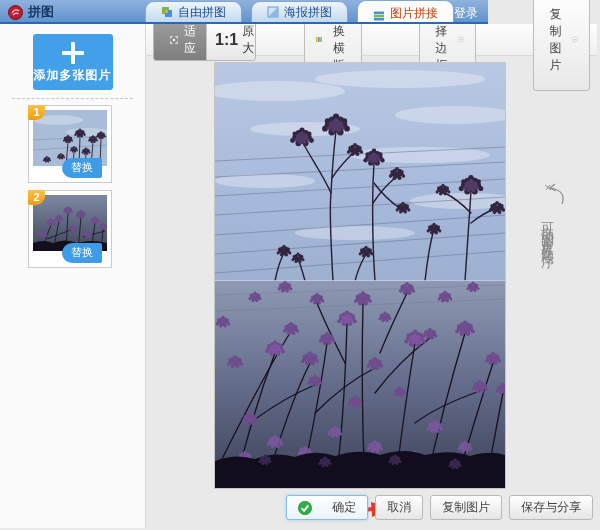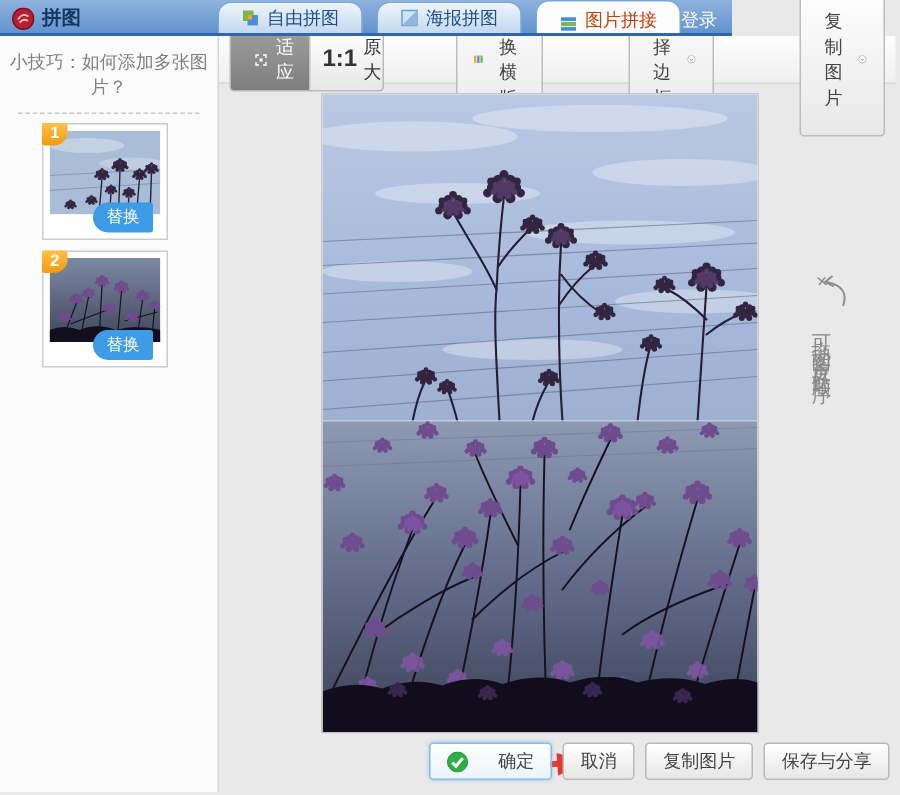--- a/index.html
+++ b/index.html
@@ -154,21 +154,24 @@
         <span>图片拼接</span>
       </div>
     </nav>
 
     <a class="login">登录</a>
   </header>
 
   <div class="content">
 
     <aside class="sidebar">
-      <div class="tip">小技巧：如何添加多张图片？</div>
+      <button class="add-btn">
+        <span class="plus-icon"></span>
+        <span class="add-label">添加多张图片</span>
+      </button>
       <div class="dashed"></div>
 
       <div class="thumb-card">
         <span class="badge">1</span>
         <span class="thumb-img">
           <svg width="74" height="56" viewBox="0 0 74 56">
             <rect width="74" height="56" fill="#a9bdd9"></rect>
             <ellipse cx="25" cy="10" rx="25" ry="5" fill="#fff" opacity="0.3"></ellipse>
             <ellipse cx="55" cy="22" rx="22" ry="4" fill="#fff" opacity="0.25"></ellipse>
             <g stroke="#5f6a80" stroke-width="0.5" opacity="0.6">

